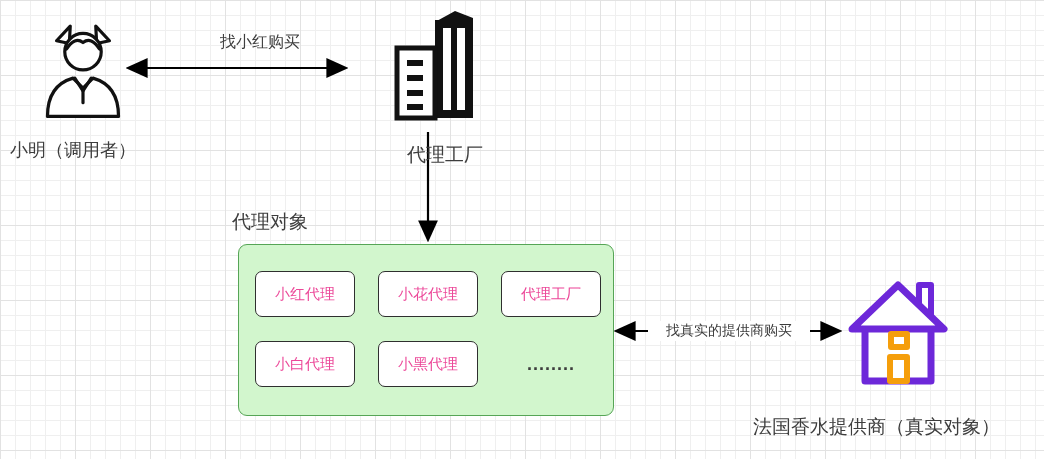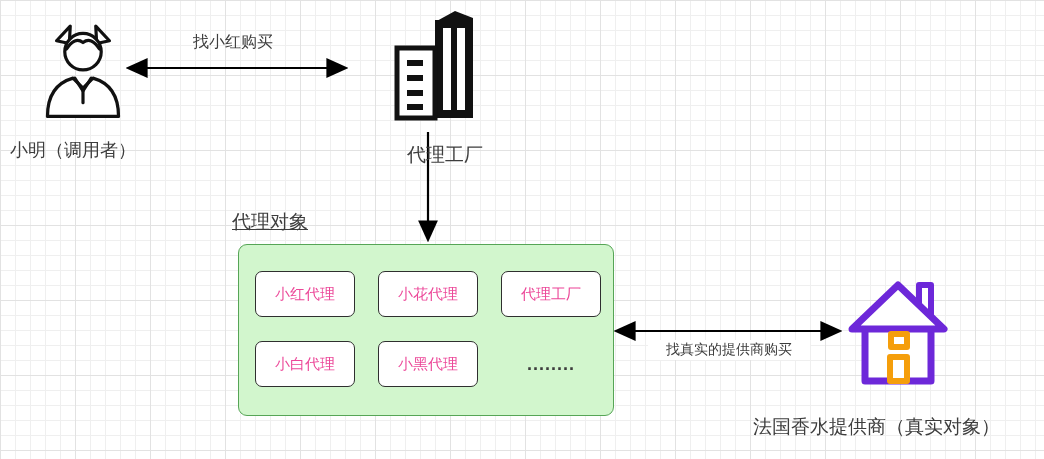--- a/index.html
+++ b/index.html
@@ -12,25 +12,25 @@
       linear-gradient(to bottom, #e2e2e2 1px, transparent 1px),
       linear-gradient(to right, #efefef 1px, transparent 1px),
       linear-gradient(to bottom, #efefef 1px, transparent 1px);
     background-size: 75px 75px, 75px 75px, 15px 15px, 15px 15px;
   }
   .wires { position:absolute; left:0; top:0; z-index:1; pointer-events:none; }
   .icon  { position:absolute; z-index:2; }
   .label { position:absolute; z-index:3; color:#3d3d3d; white-space:nowrap; }
 
   .caller-label   { left:10px;  top:138px; font-size:18px; }
-  .arrow1-label   { left:166px; top:32px;  width:134px; text-align:center; font-size:16px; }
+  .arrow1-label   { left:166px; top:32px;  width:134px; text-align:right; font-size:16px; }
   .factory-label  { left:371px; top:142px; font-size:19px;margin-left:36px; }
-  .group-title    { left:232px; top:209px; font-size:19px;text-decoration:underline; }
+  .group-title    { left:232px; top:209px; font-size:19px; }
   .arrow2-label   { left:648px; top:321px; width:158px; text-align:center; font-size:14px;
-                    background:#ffffff; padding:1px 2px;margin-top:19px; }
+                    background:#ffffff; padding:1px 2px; }
   .provider-label { left:753px; top:414px; font-size:19px; }
 
   .person-icon  { left:42px;  top:12px; }
   .factory-icon { left:385px; top:8px;  }
   .house-icon   { left:848px; top:276px; }
 
   .green-box {
     position:absolute; left:238px; top:244px; width:374px; height:170px;
     background:#d2f6cd; border:1px solid #56a556; border-radius:9px; z-index:2;
   }

